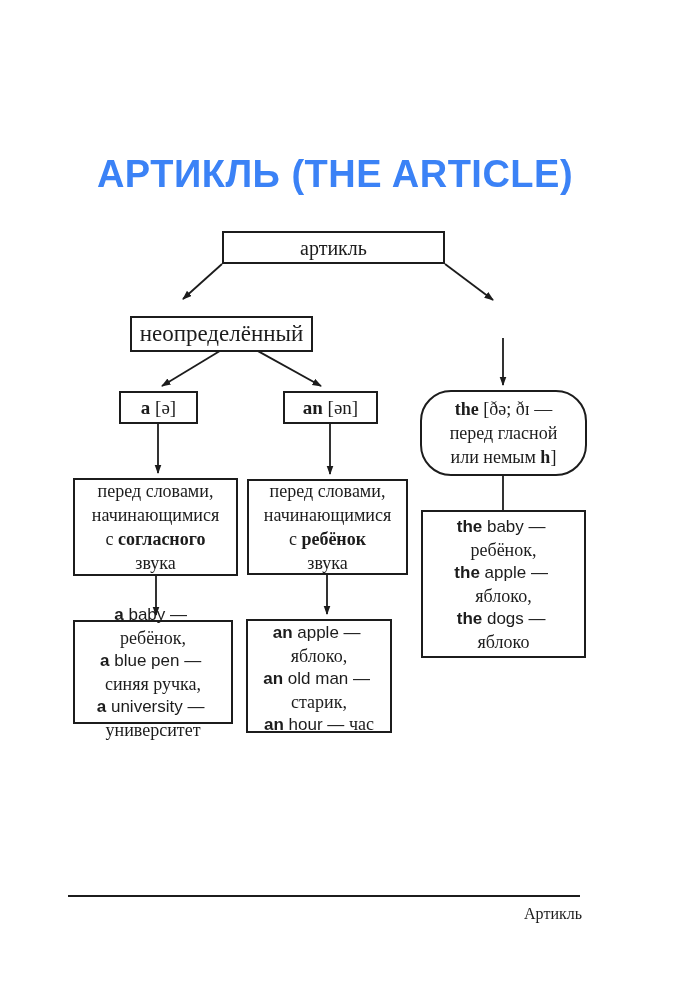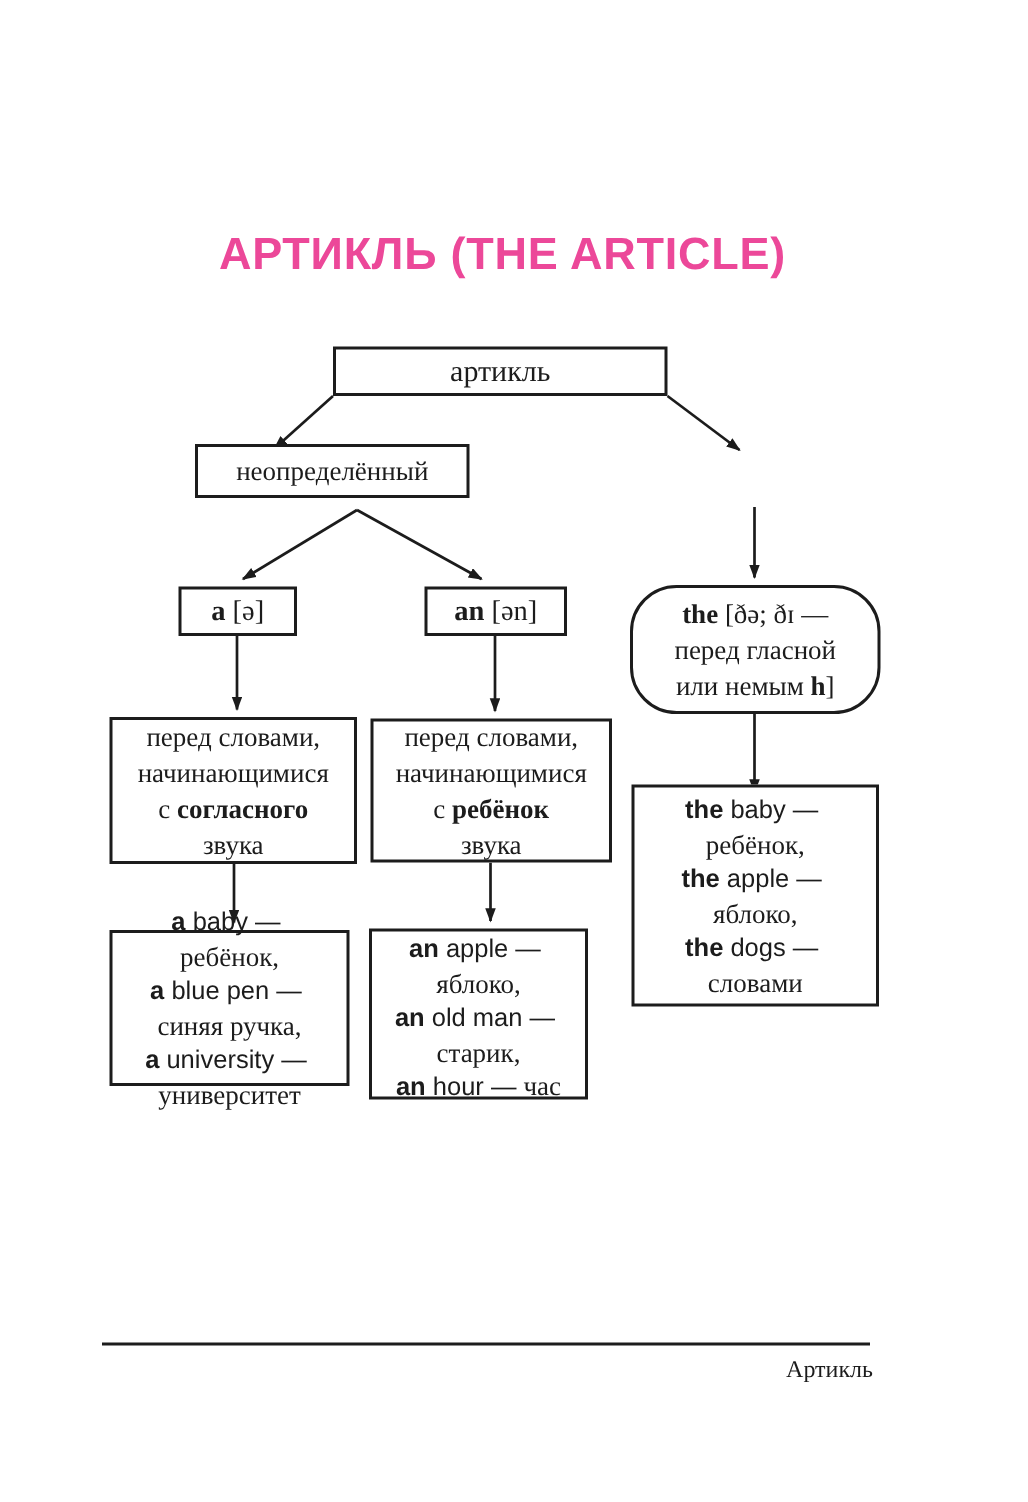--- a/index.html
+++ b/index.html
@@ -12,23 +12,23 @@
     color: #1c1c1c;
   }
   .page { position: absolute; inset: 0; width: 685px; height: 1001px; }
 
   .title {
     position: absolute;
     left: 0; top: 153px; width: 670px;
     text-align: center;
     font-family: "Liberation Sans", sans-serif;
     font-weight: bold;
-    font-size: 30px;
+    font-size: 38px;
     letter-spacing: 0.5px;
-    color: #ec4899;
+    color: #3b82f6;
   }
 
   svg.connectors {
     position: absolute; left: 0; top: 0;
     width: 685px; height: 1001px;
     pointer-events: none;
   }
   svg.connectors line { stroke: #1c1c1c; stroke-width: 1.8; }
 
   .node {
@@ -47,30 +47,30 @@
   .node .tl { white-space: pre; }
   .node .b { font-weight: bold; }
   .node .sans {
     font-family: "Liberation Sans", sans-serif;
     font-size: 17px;
   }
   .node.examples { font-size: 18px; line-height: 22.5px; }
 
   
   #node-article          { left: 222px; top: 231px; width: 223px; height: 33px; font-size: 20px; }
-  #node-indefinite       { left: 130px; top: 296px; width: 183px; height: 36px; font-size: 18px; }
+  #node-indefinite       { left: 130px; top: 316px; width: 183px; height: 36px; font-size: 23px; }
   #node-definite         { left: 419px; top: 304px; width: 168px; height: 34px; font-size: 19px; }
   #node-a                { left: 119px; top: 391px; width: 79px;  height: 33px; font-size: 19px; }
   #node-an               { left: 283px; top: 391px; width: 95px;  height: 33px; font-size: 19px; justify-content: center; }
   #node-the              { left: 420px; top: 390px; width: 167px; height: 86px; border-radius: 31px; }
   #node-before-consonant { left: 73px;  top: 478px; width: 165px; height: 98px; }
   #node-before-vowel     { left: 247px; top: 479px; width: 161px; height: 96px; }
   #node-a-examples       { left: 73px;  top: 620px; width: 160px; height: 104px; }
   #node-an-examples      { left: 246px; top: 619px; width: 146px; height: 114px; justify-content: space-between; }
-  #node-the-examples     { left: 421px; top: 523px; width: 165px; height: 148px; }
+  #node-the-examples     { left: 421px; top: 510px; width: 165px; height: 148px; }
 
   .footer-rule {
     position: absolute;
     left: 68px; top: 895px;
     width: 512px; height: 2px;
     background: #1c1c1c;
   }
   .footer-label {
     position: absolute;
     right: 103px; top: 905px;
@@ -156,19 +156,19 @@
       <div class="tl"><span>старик,</span></div>
       <div class="tl"><span class="b sans">an</span><span class="sans"> hour — </span><span>час</span></div>
     </div>
 
   <div class="node examples" id="node-the-examples">
       <div class="tl"><span class="b sans">the</span><span class="sans"> baby — </span></div>
       <div class="tl"><span>ребёнок,</span></div>
       <div class="tl"><span class="b sans">the</span><span class="sans"> apple — </span></div>
       <div class="tl"><span>яблоко,</span></div>
       <div class="tl"><span class="b sans">the</span><span class="sans"> dogs — </span></div>
-      <div class="tl"><span>словами</span></div>
+      <div class="tl"><span>яблоко</span></div>
     </div>
 
   <div class="footer-rule"></div>
   <div class="footer-label">Артикль</div>
 
 </div>
 
 </body></html>

